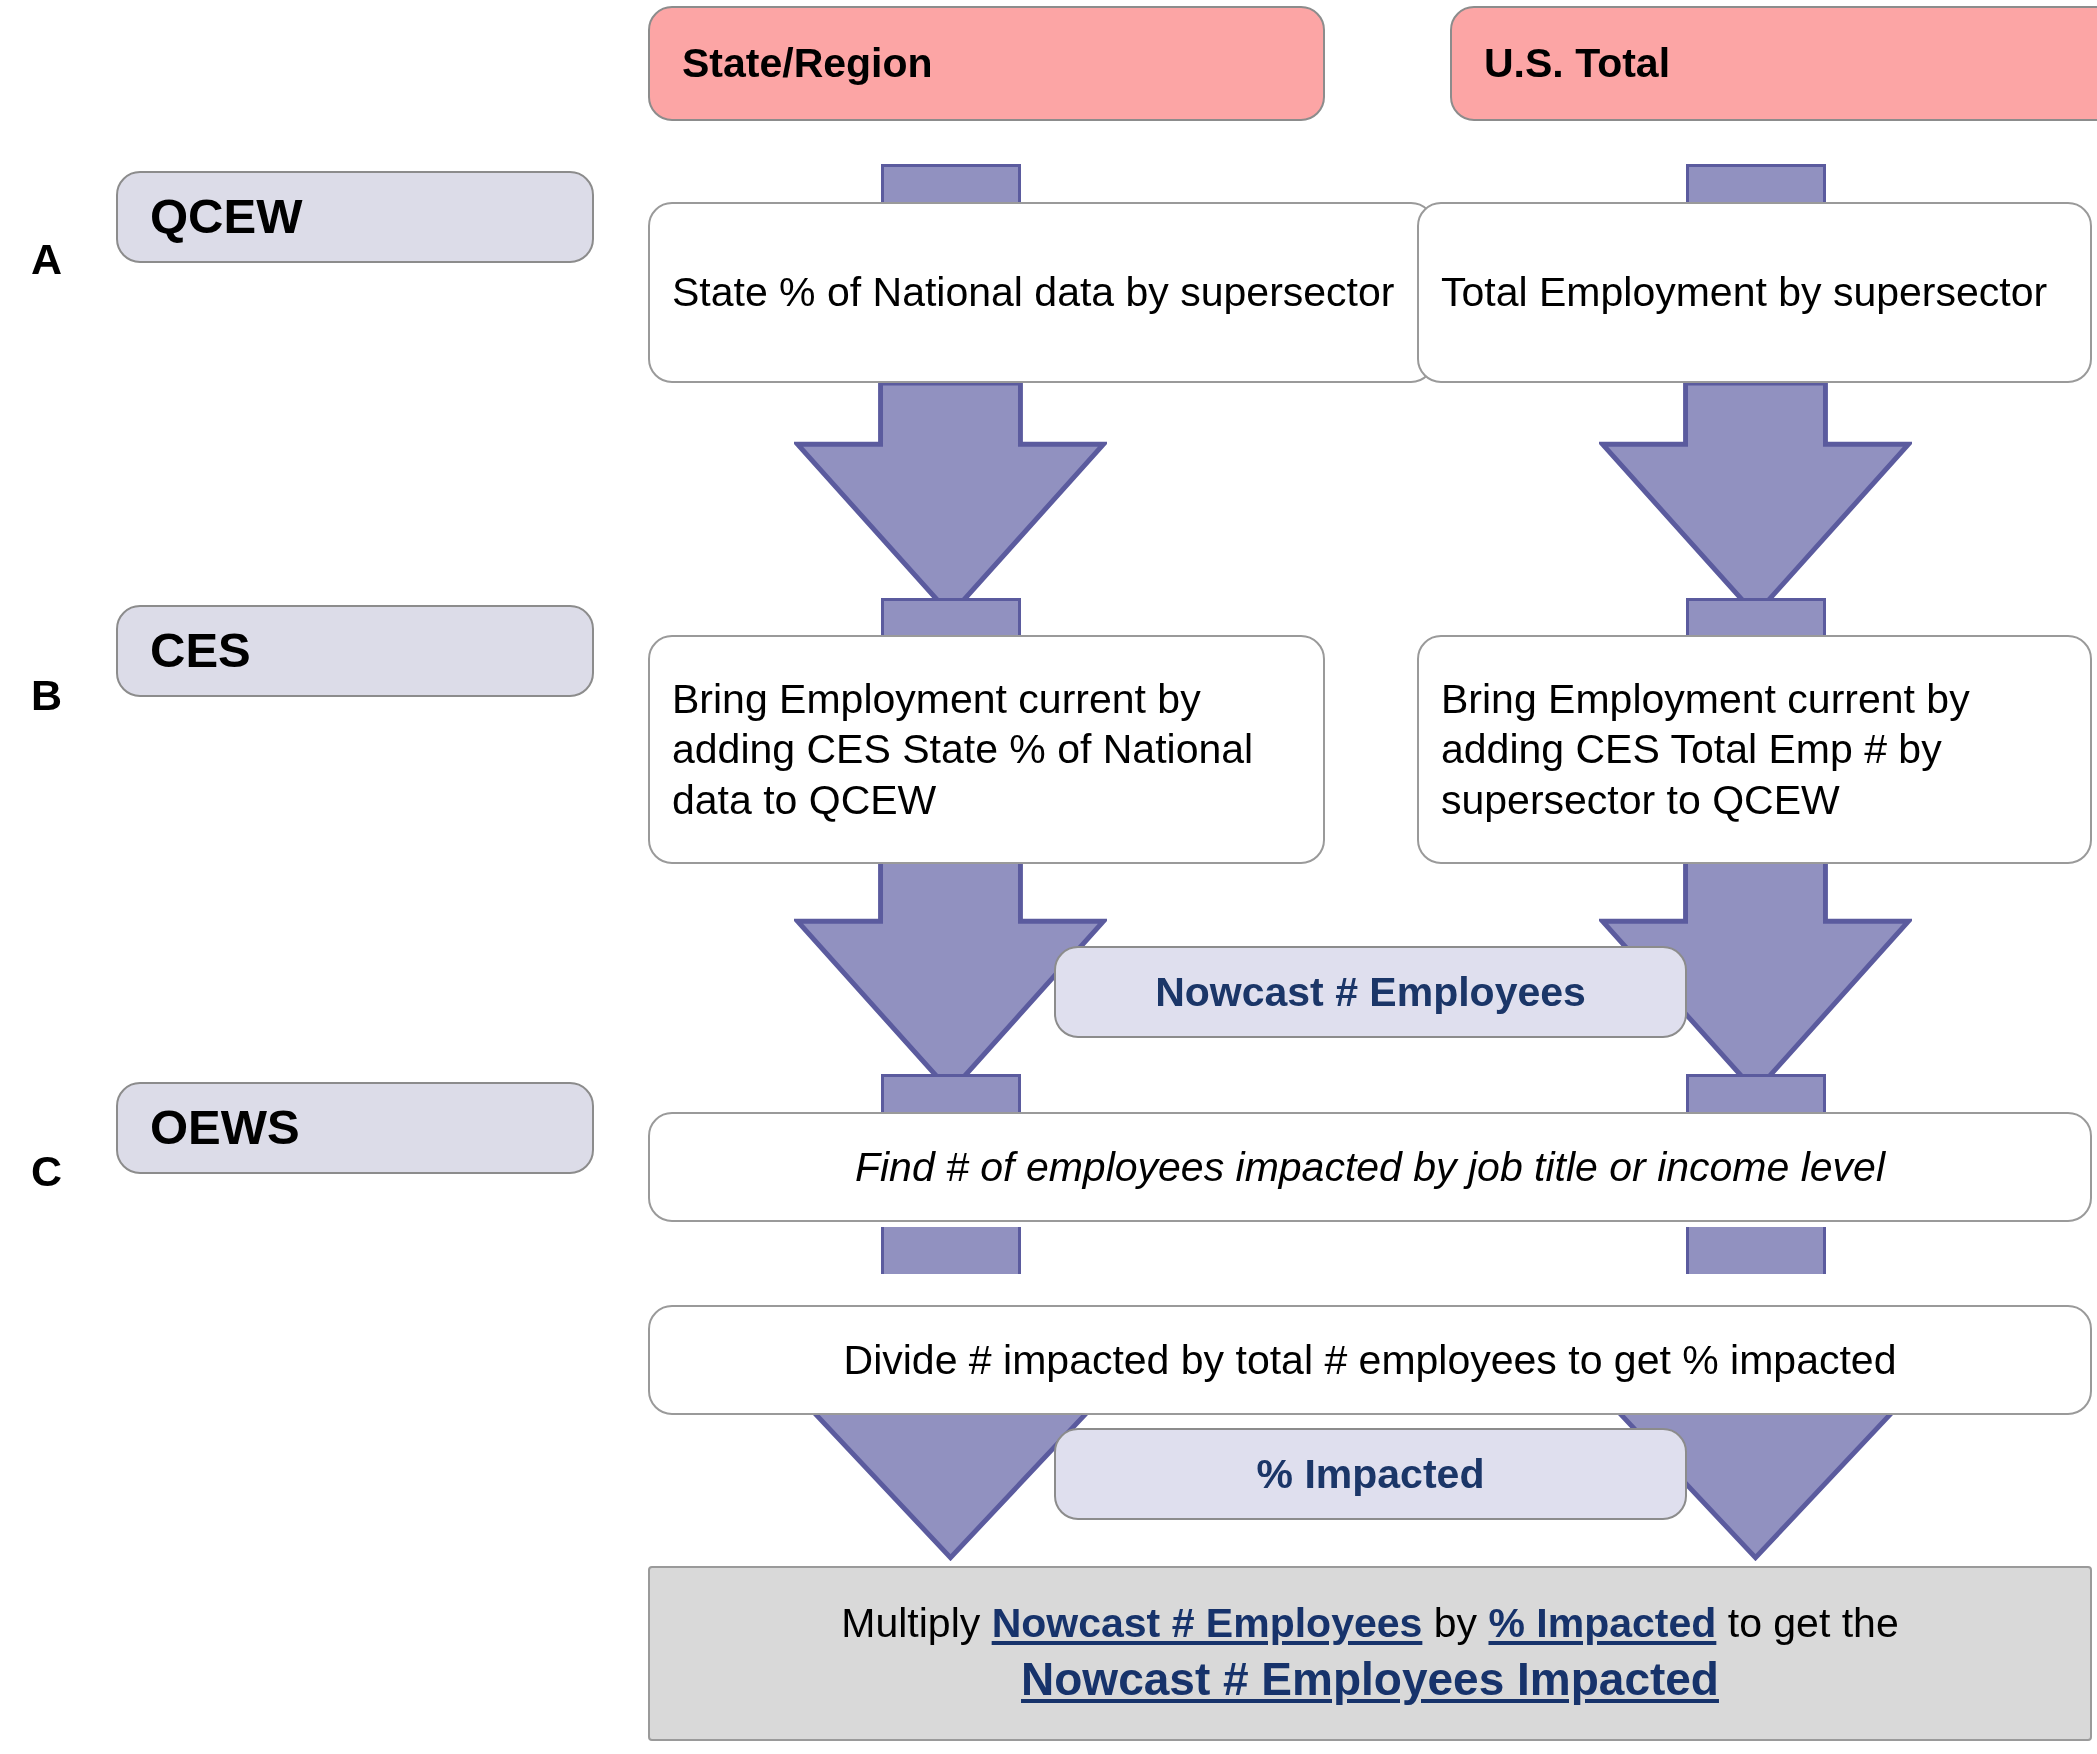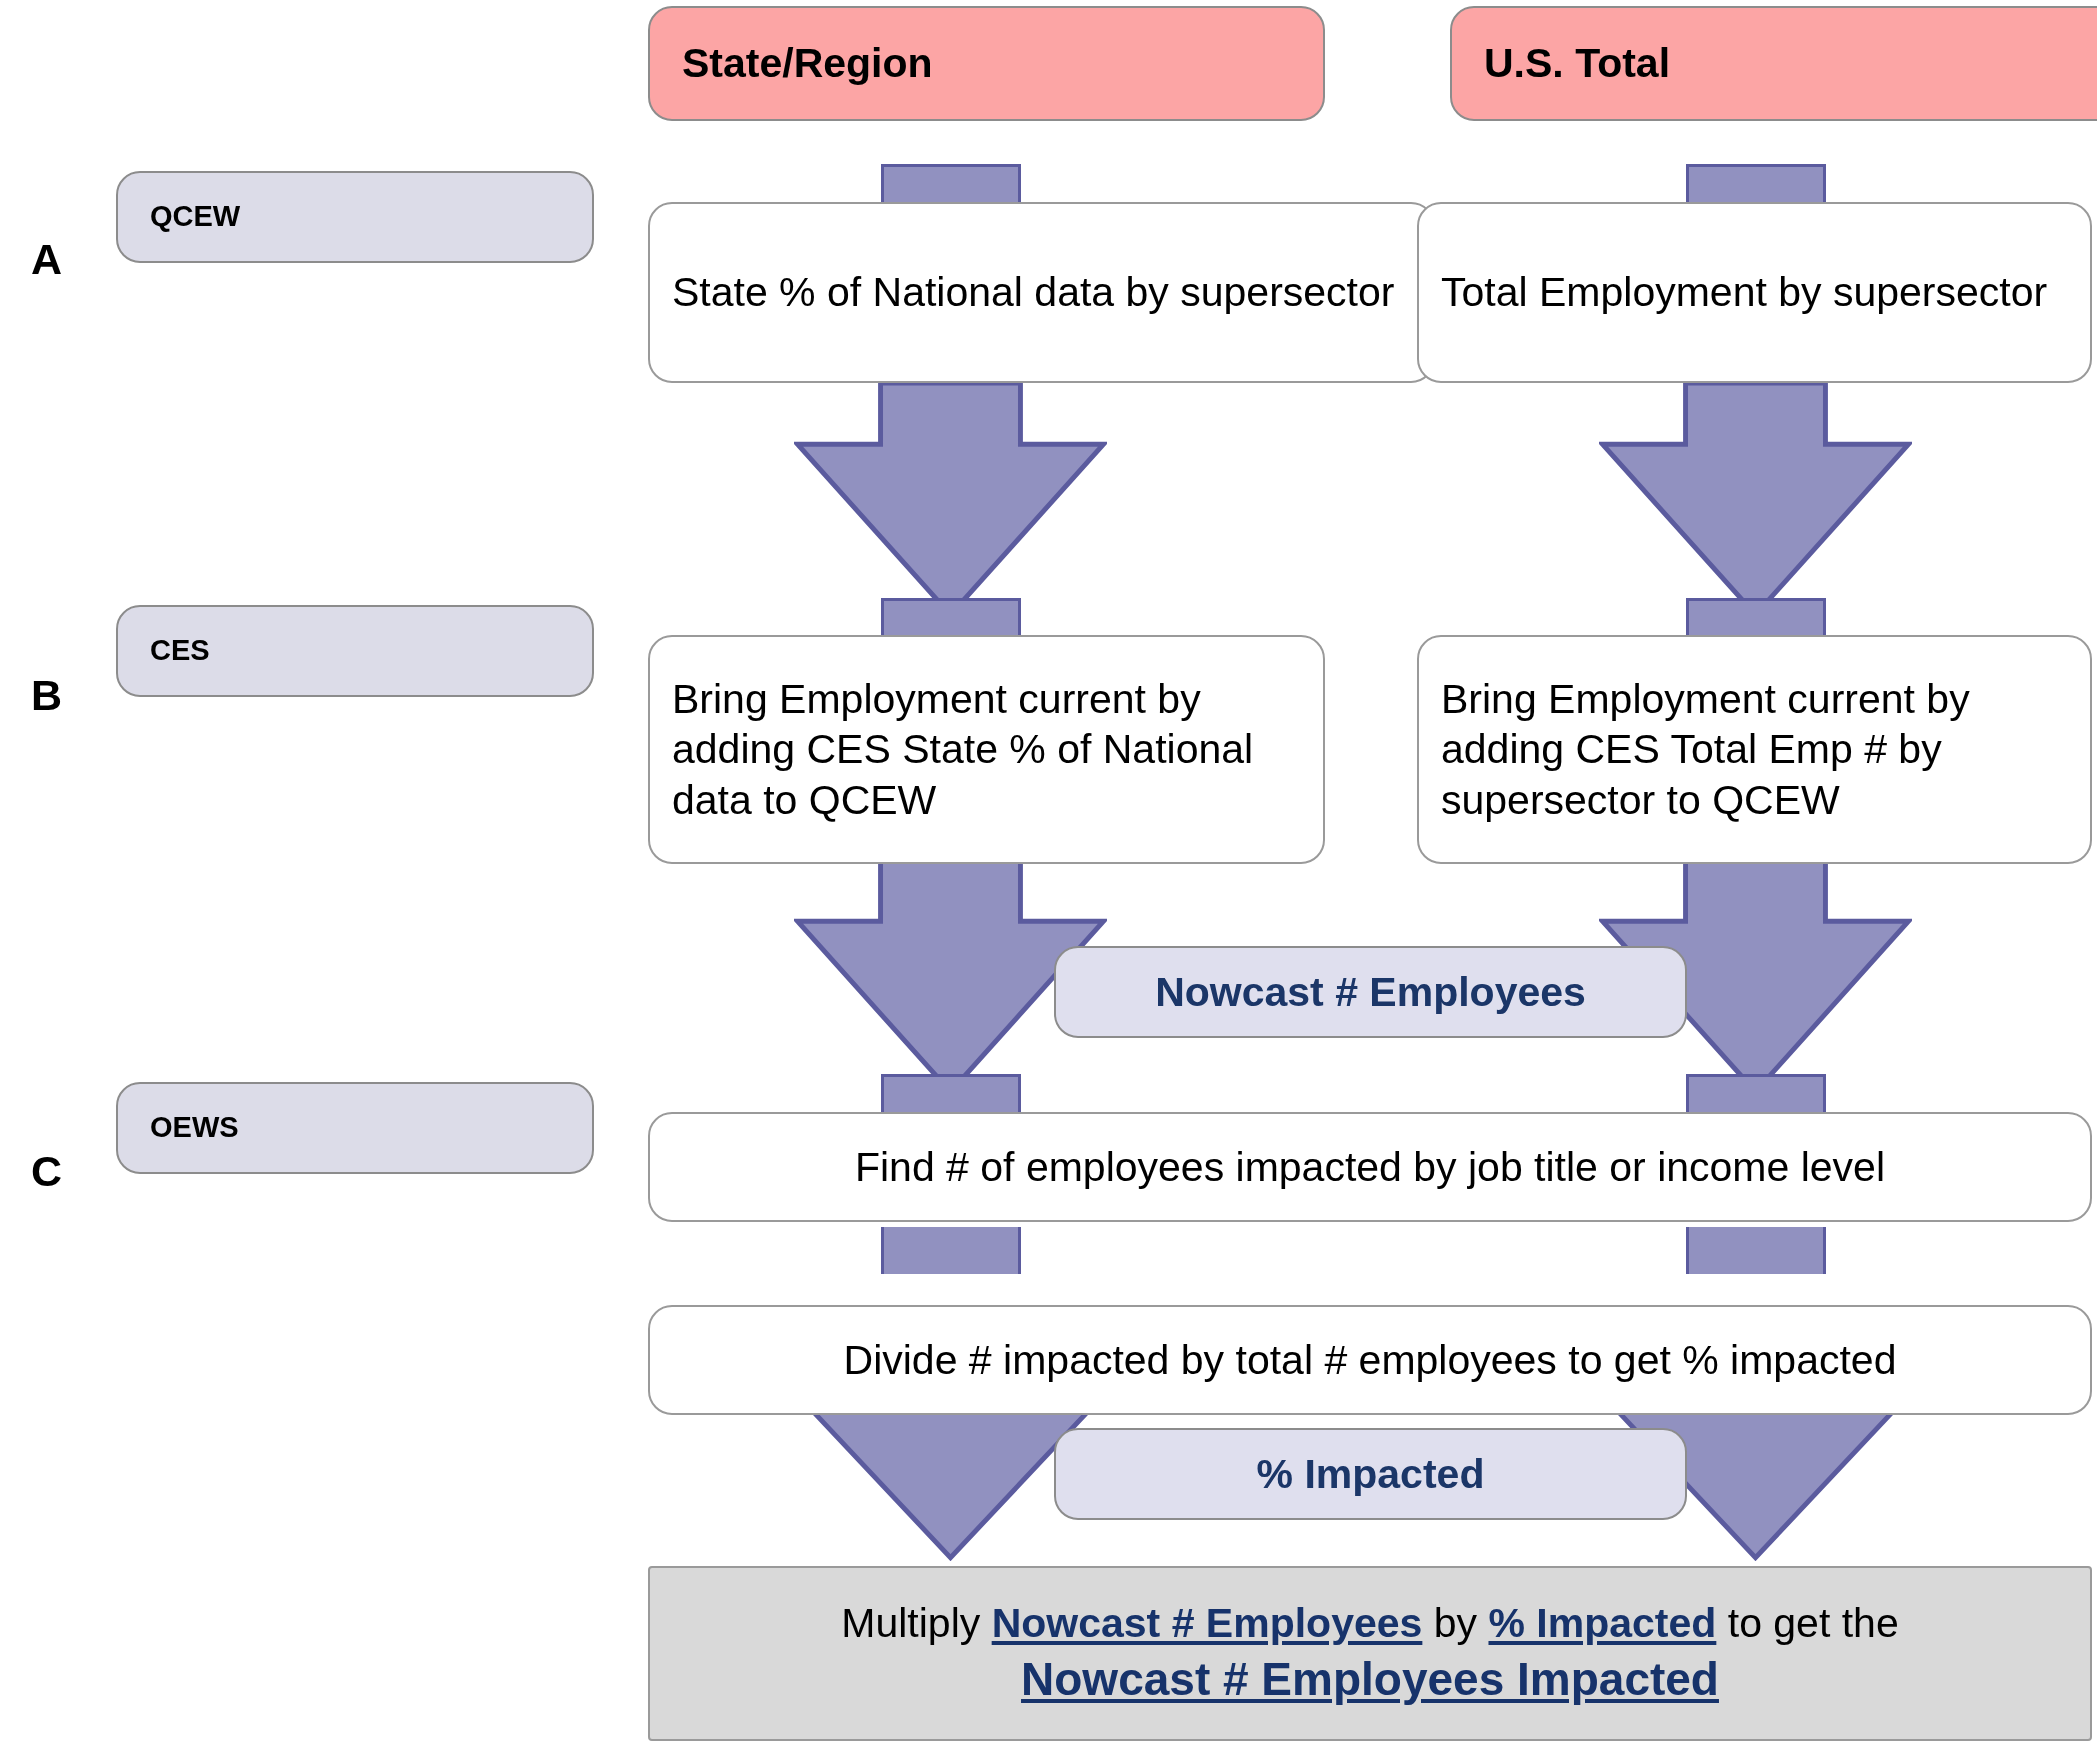--- a/index.html
+++ b/index.html
@@ -41,21 +41,21 @@
     font-size: 41px;
   }
   .hdr .box-inner { padding-left: 32px; }
 
   
   .srclabel {
     background: #dcdce8;
     border: 2.7px solid #8c8c8c;
     color: #000000;
     font-weight: bold;
-    font-size: 29px;
+    font-size: 49px;
   }
   .srclabel .box-inner { padding-left: 32px; }
 
   
   .process {
     background: #ffffff;
     border: 2.7px solid #9a9a9a;
     color: #000000;
     font-size: 41px;
     z-index: 4;
@@ -224,21 +224,21 @@
   </div>
 
   <div class="box process" style="left:1417px; top:635px; width:675px; height:229px;">
     <div class="box-inner">Bring Employment current by adding CES Total Emp # by supersector to QCEW</div>
   </div>
 
   <div class="box chip" style="left:1054px; top:946px; width:633px; height:92px;">
     <div class="box-inner">Nowcast # Employees</div>
   </div>
 
-  <div class="box process center" style="left:648px; top:1112px; width:1444px; height:110px;">
+  <div class="box process center" style="left:648px; top:1112px; width:1444px; height:110px;font-style:italic;">
     <div class="box-inner">Find # of employees impacted by job title or income level</div>
   </div>
 
   <div class="box process center" style="left:648px; top:1268px; width:1444px; height:110px;margin-top:37px;">
     <div class="box-inner">Divide # impacted by total # employees to get % impacted</div>
   </div>
 
   <div class="box chip" style="left:1054px; top:1428px; width:633px; height:92px;">
     <div class="box-inner">% Impacted</div>
   </div>

